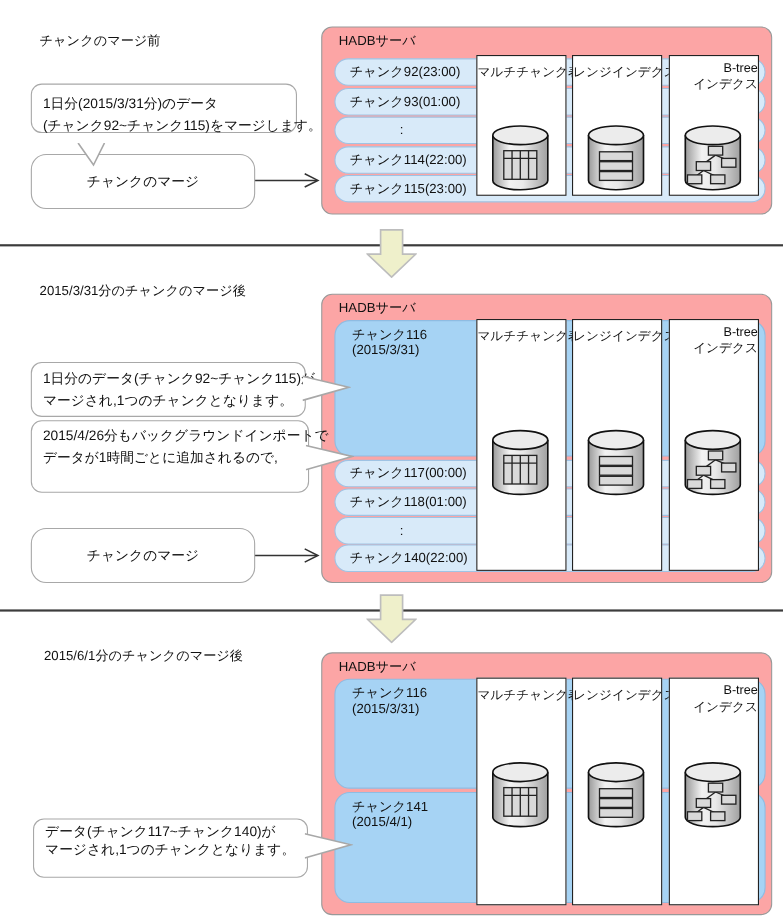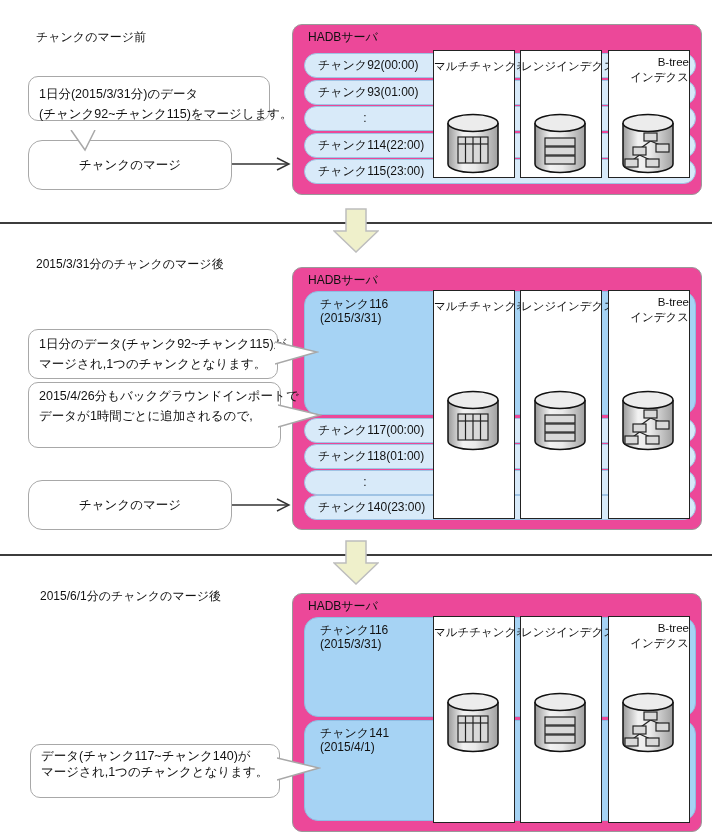--- a/index.html
+++ b/index.html
@@ -1,21 +1,21 @@
 <!DOCTYPE html>
 <html><head>
 <meta charset="utf-8">
 <style>
   html,body{margin:0;padding:0;background:#fff;}
   .canvas{position:relative;width:712px;height:836px;background:#fff;overflow:hidden;
           font-family:"Liberation Sans","DejaVu Sans",sans-serif;color:#111;}
   .sec-title{position:absolute;font-size:12px;white-space:nowrap;z-index:2;margin-top:24px;}
   .divider{position:absolute;left:0;width:712px;height:0;border-top:2px solid #3c3c3c;z-index:1;}
   .big-arrow{position:absolute;z-index:3;}
-  .server-box{position:absolute;background:#ec4899;border:1.5px solid #999;border-radius:10px;box-sizing:border-box;}
+  .server-box{position:absolute;background:#fca5a5;border:1.5px solid #999;border-radius:10px;box-sizing:border-box;}
   .server-label{position:absolute;left:15px;top:4px;font-size:12px;white-space:nowrap;}
   .chunk-row{position:absolute;left:11px;width:392px;height:25px;box-sizing:border-box;
              background:#D8EAF9;border:1px solid #9FC3E4;border-radius:13px;
              font-size:12px;line-height:23px;white-space:nowrap;z-index:0;}
   .chunk-row .lbl{display:inline-block;padding-left:13px;}
   .chunk-row.dots .lbl{width:120px;padding-left:0;text-align:center;}
   .merged-chunk{position:absolute;left:11px;width:392px;box-sizing:border-box;
                 background:#A6D3F4;border:1px solid #8FBCE2;border-radius:14px;
                 font-size:12px;padding:5px 0 0 15px;z-index:0;}
   .merged-chunk .ln{line-height:14px;white-space:nowrap;}
@@ -62,21 +62,21 @@
   <div class="process-box" style="left:28px;top:140px;width:202px;height:48px">
     <span>チャンクのマージ</span>
   </div>
   <svg class="h-arrow" style="left:230px;top:156px" width="64" height="16">
     <line x1="0" y1="8" x2="58" y2="8" stroke="#333" stroke-width="1.4"></line>
     <path d="M47,2 L59,8 L47,14" fill="none" stroke="#333" stroke-width="1.4"></path>
   </svg>
 
   <div class="server-box" style="left:292px;top:24px;width:410px;height:171px">
     <div class="server-label">HADBサーバ</div>
-    <div class="chunk-row" style="top:28px"><span class="lbl">チャンク92(00:00)</span></div>
+    <div class="chunk-row" style="top:28px"><span class="lbl">チャンク92(23:00)</span></div>
     <div class="chunk-row" style="top:55px"><span class="lbl">チャンク93(01:00)</span></div>
     <div class="chunk-row dots" style="top:81px"><span class="lbl">:</span></div>
     <div class="chunk-row" style="top:108px"><span class="lbl">チャンク114(22:00)</span></div>
     <div class="chunk-row" style="top:134px"><span class="lbl">チャンク115(23:00)</span></div>
 
     <div class="panel" style="left:140px;top:25px;height:128px">
       <div class="panel-label">マルチチャンク表</div>
       <svg class="cyl" style="top:62px" viewBox="0 0 56 62">
         <path d="M3,10 L3,51 A25,8.5 0 0 0 53,51 L53,10" fill="url(#cylG)" stroke="#111" stroke-width="1.5"></path>
         <ellipse cx="28" cy="10" rx="25" ry="8.5" fill="#ececec" stroke="#111" stroke-width="1.5"></ellipse>
@@ -151,21 +151,21 @@
 
   <div class="server-box" style="left:292px;top:267px;width:410px;height:263px">
     <div class="server-label">HADBサーバ</div>
     <div class="merged-chunk" style="top:23px;height:124px">
       <div class="ln">チャンク116</div>
       <div class="ln">(2015/3/31)</div>
     </div>
     <div class="chunk-row" style="top:150px"><span class="lbl">チャンク117(00:00)</span></div>
     <div class="chunk-row" style="top:176px"><span class="lbl">チャンク118(01:00)</span></div>
     <div class="chunk-row dots" style="top:202px"><span class="lbl">:</span></div>
-    <div class="chunk-row" style="top:227px"><span class="lbl">チャンク140(23:00)</span></div>
+    <div class="chunk-row" style="top:227px"><span class="lbl">チャンク140(22:00)</span></div>
 
     <div class="panel" style="left:140px;top:22px;height:229px">
       <div class="panel-label">マルチチャンク表</div>
       <svg class="cyl" style="top:99px" viewBox="0 0 56 62">
         <path d="M3,10 L3,51 A25,8.5 0 0 0 53,51 L53,10" fill="url(#cylG)" stroke="#111" stroke-width="1.5"></path>
         <ellipse cx="28" cy="10" rx="25" ry="8.5" fill="#ececec" stroke="#111" stroke-width="1.5"></ellipse>
         <rect x="13" y="24" width="30" height="26" fill="#d9d9d9" stroke="#222" stroke-width="1.2"></rect>
         <line x1="13" y1="31" x2="43" y2="31" stroke="#222" stroke-width="1.2"></line>
         <line x1="20.5" y1="24" x2="20.5" y2="50" stroke="#222" stroke-width="1.2"></line>
         <line x1="28" y1="24" x2="28" y2="50" stroke="#222" stroke-width="1.2"></line>

